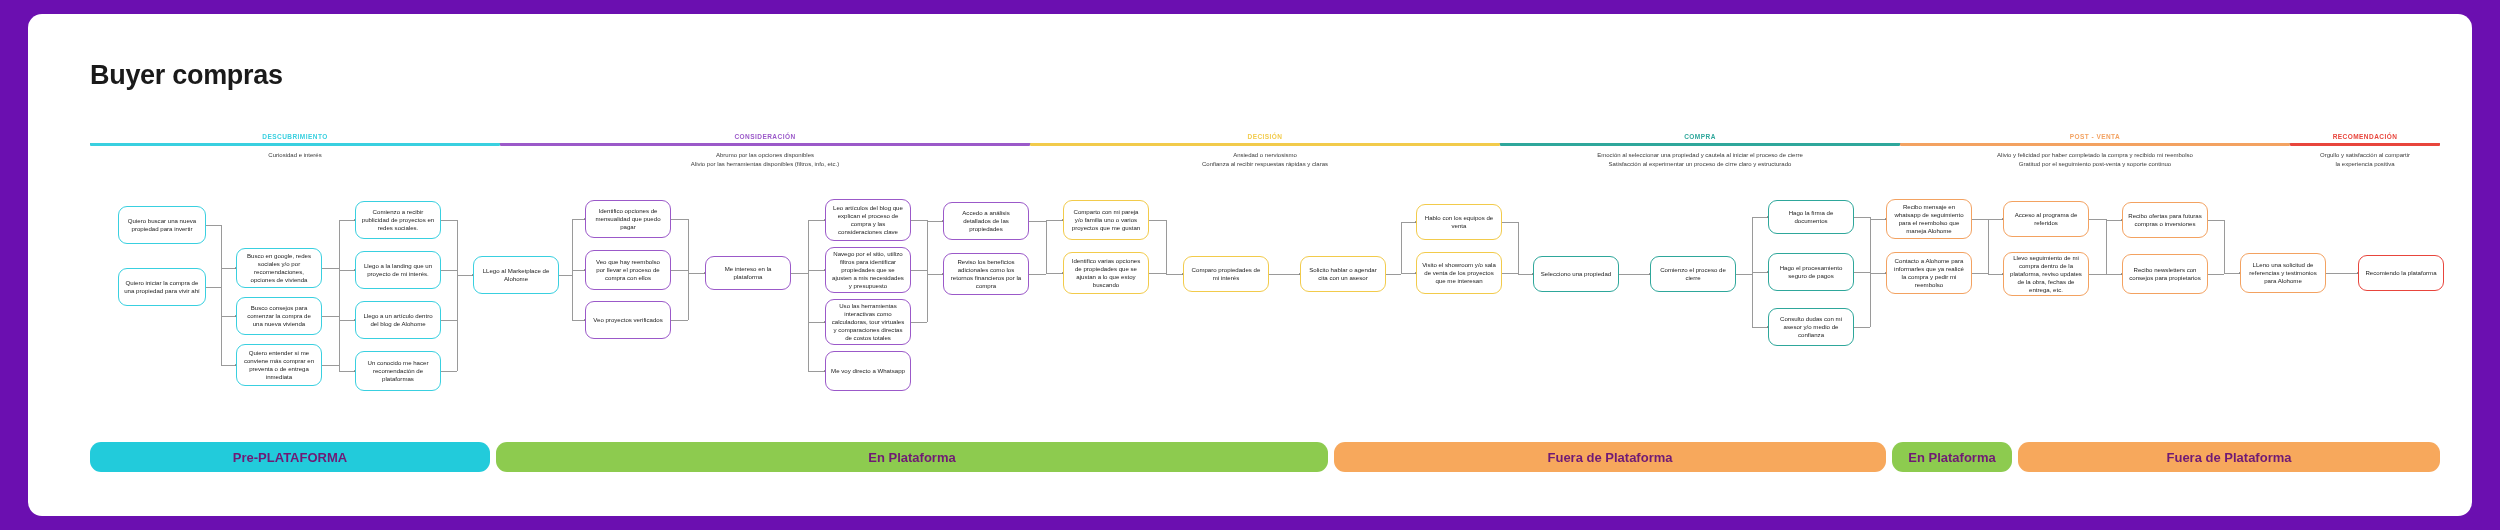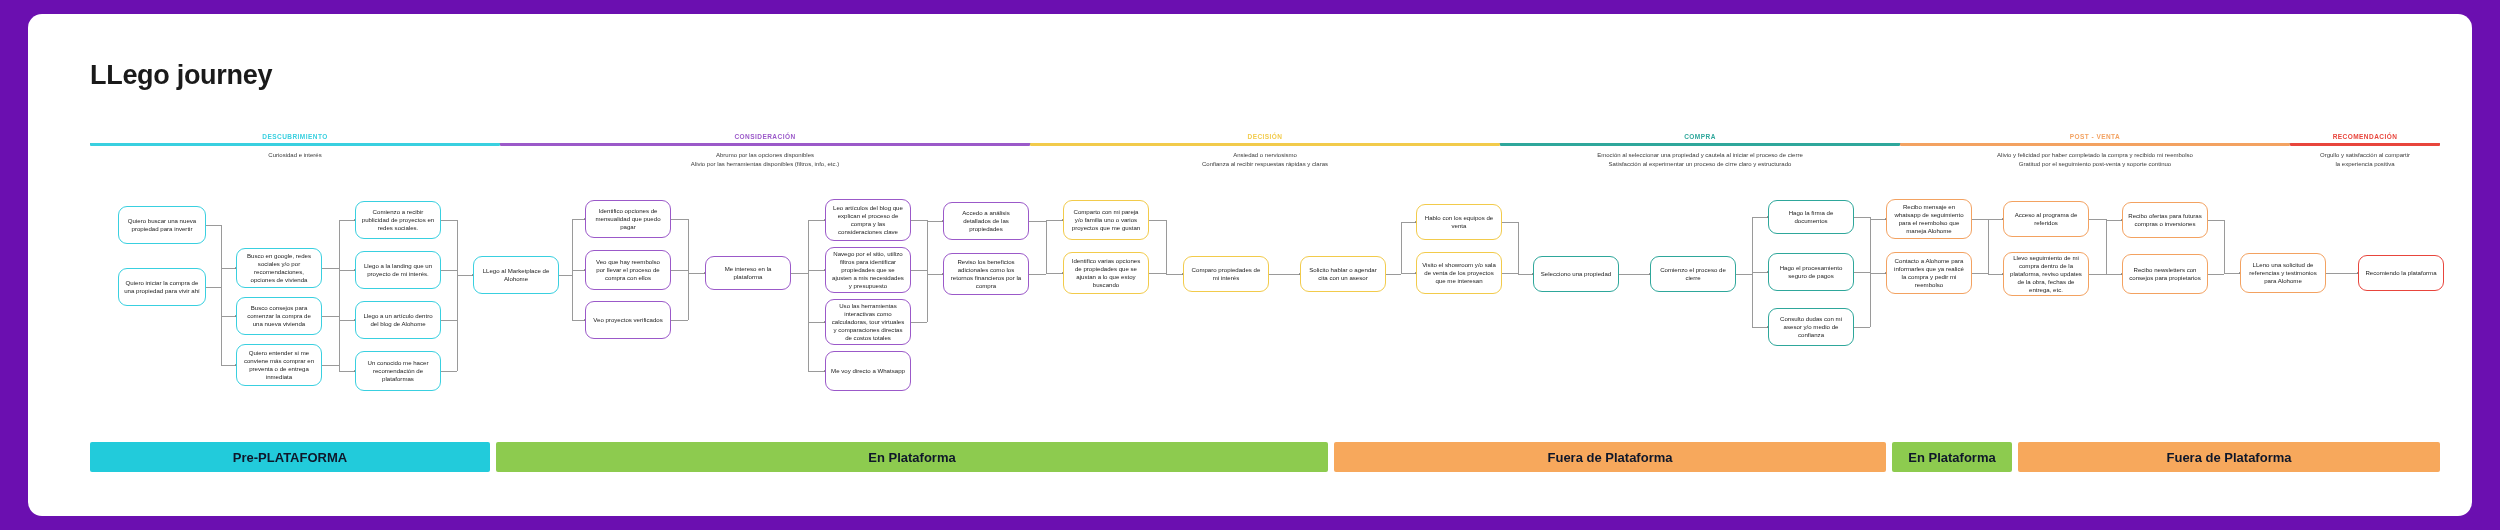--- a/index.html
+++ b/index.html
@@ -103,35 +103,35 @@
   
   .bars {
     position: absolute;
     left: 62px; top: 428px;
     width: 2350px; height: 30px;
   }
   .bar {
     position: absolute;
     top: 0;
     height: 30px;
-    border-radius: 2px;
+    border-radius: 11px;
     display: flex;
     align-items: center;
     justify-content: center;
     font-size: 13px;
     font-weight: bold;
-    color: #0f172a;
+    color: #701a75;
   }
 </style>
 </head>
 <body>
 
 <div class="slide">
 
-  <div class="title">LLego journey</div>
+  <div class="title">Buyer compras</div>
 
   <div class="phases">
     <div class="phase-divider"></div>
     <div id="phase-host">
         <div class="phase" style="left: 0px; width: 410px;">
           <div class="phase-name" style="color: rgb(57, 208, 224);">DESCUBRIMIENTO</div>
           <div class="phase-bar" style="background: rgb(57, 208, 224);"></div>
           <div class="phase-sub">
             <div>Curiosidad e interés</div>
           </div>

